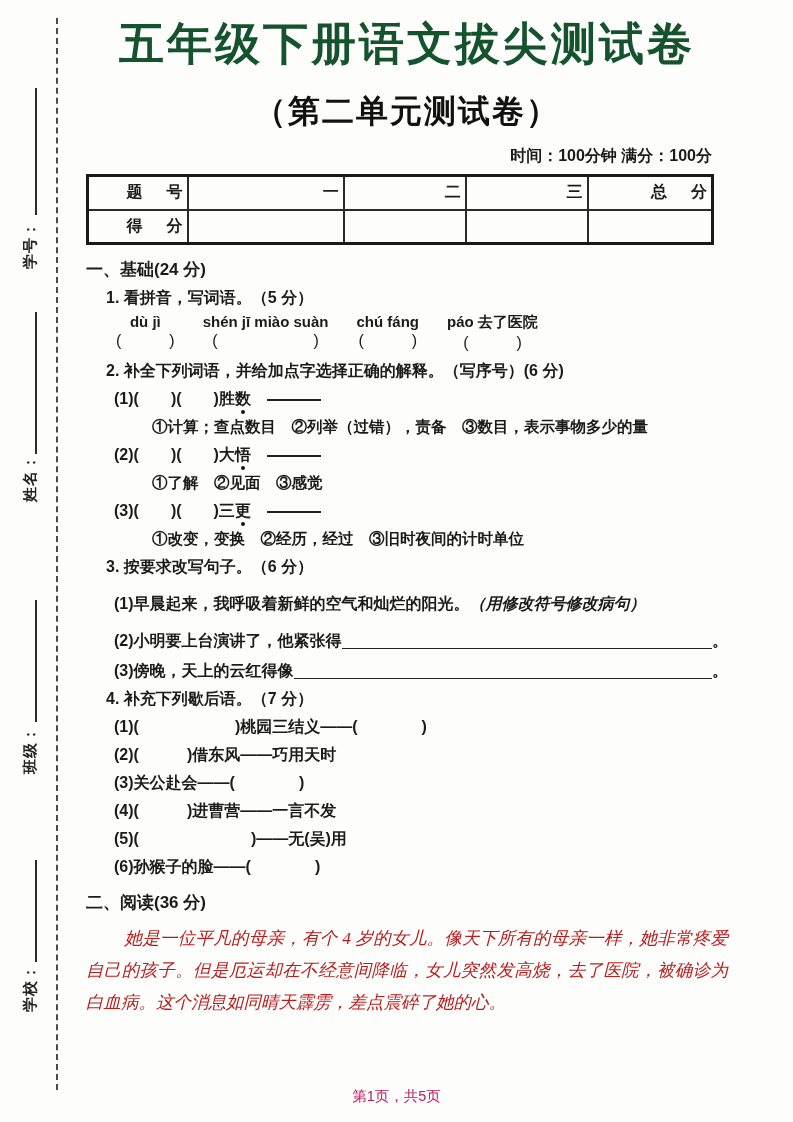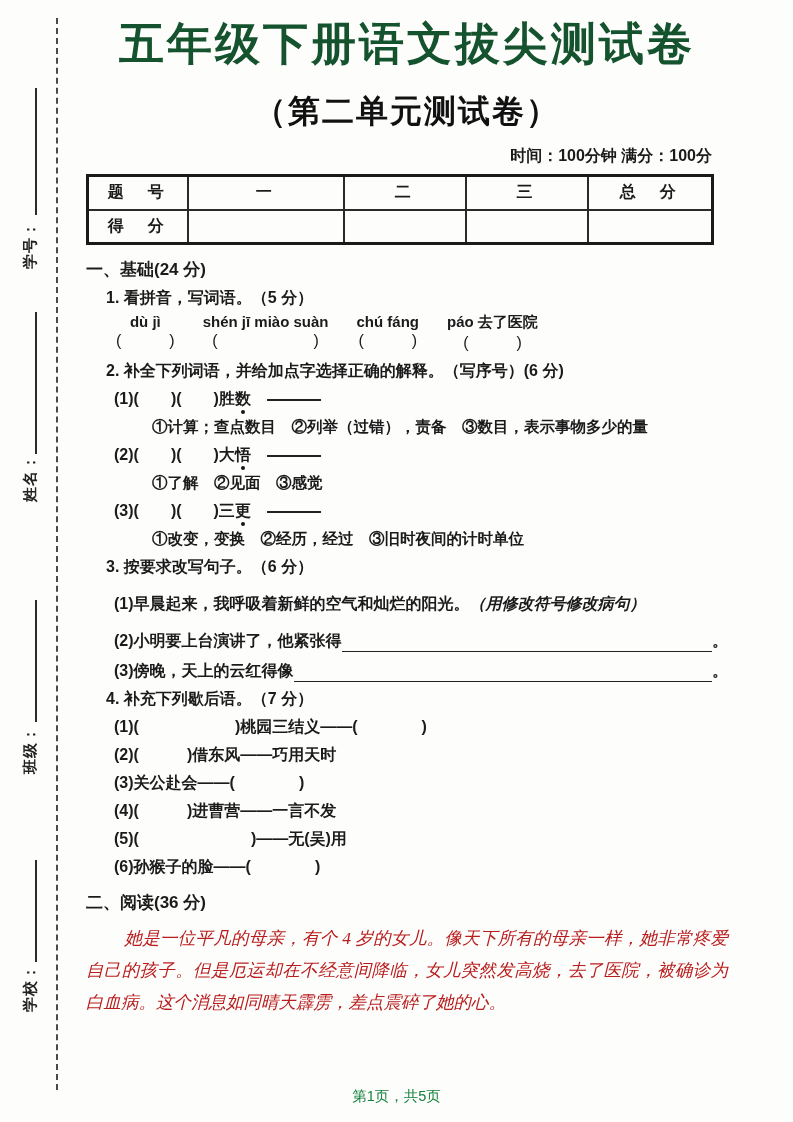--- a/index.html
+++ b/index.html
@@ -43,21 +43,21 @@
     font-size:32px; font-weight:700; letter-spacing:2px; margin-top:16px; color:#111;
   }
   .meta { text-align:right; font-size:16px; font-weight:600; margin-top:12px; padding-right:16px; }
 
   
   table.score {
     width:628px; margin-top:7px; border-collapse:collapse;
     border:3px solid #1a1a1a;
   }
   table.score td {
-    border:2px solid #2a2a2a; height:34px; text-align:center;
+    border:2px solid #2a2a2a; height:34px; text-align:right;
     font-size:16px; font-weight:700; letter-spacing:4px;
   }
   td.c0 { width:16%; } td.c1 { width:25%; } td.c2 { width:19.5%; }
   td.c3 { width:19.5%; } td.c4 { width:20%; }
 
   
   .sec-heading { font-size:17px; font-weight:700; margin-top:13px; }
   .q-heading   { font-size:16px; font-weight:700; margin-top:7px; margin-left:20px; }
   .q-line      { font-size:16px; font-weight:600; margin-top:7px; margin-left:28px; }
   .opt-line    { font-size:15.5px; font-weight:700; margin-top:7px; margin-left:66px; }
@@ -69,37 +69,37 @@
 
   .dot-em { position:relative; display:inline-block; }
   .dot-em::after {
     content:""; position:absolute; left:50%; bottom:-4px; width:4px; height:4px;
     margin-left:-2px; border-radius:50%; background:#161616;
   }
   .short-blank {
     display:inline-block; width:54px; border-bottom:2px solid #222;
     margin-left:16px; transform:translateY(-3px);
   }
-  .fill-line { display:flex; align-items:flex-end; margin-left:28px; margin-top:9px;
+  .fill-line { display:flex; align-items:flex-start; margin-left:28px; margin-top:9px;
                font-size:16px; font-weight:600; }
   .fill-line .grow-blank { flex:1; border-bottom:1.6px solid #222; height:1.1em; }
   .kai { font-family:"Liberation Serif", serif; font-style:italic; font-weight:600; }
 
   .gap-lg { margin-top:16px; }
 
   .reading-title { text-align:center; font-size:16.5px; font-weight:700; margin-top:10px; }
   .passage {
     margin-top:8px; font-family:"Liberation Serif", serif; font-style:italic;
     font-size:17.5px; font-weight:500; line-height:32px;
     text-align:justify; text-indent:2.2em; color:#b91c1c;
   }
 
   .footer {
     position:absolute; bottom:16px; left:0; width:100%;
-    text-align:center; font-size:14.5px; color:#15803d;
+    text-align:center; font-size:14.5px; color:#be185d;
   }
 </style>
 </head>
 <body>
 
 <div class="page">
 
   <div class="seal-line"></div>
   <div class="sidebar-row">
     <span class="sb-label l1">学校：</span>

